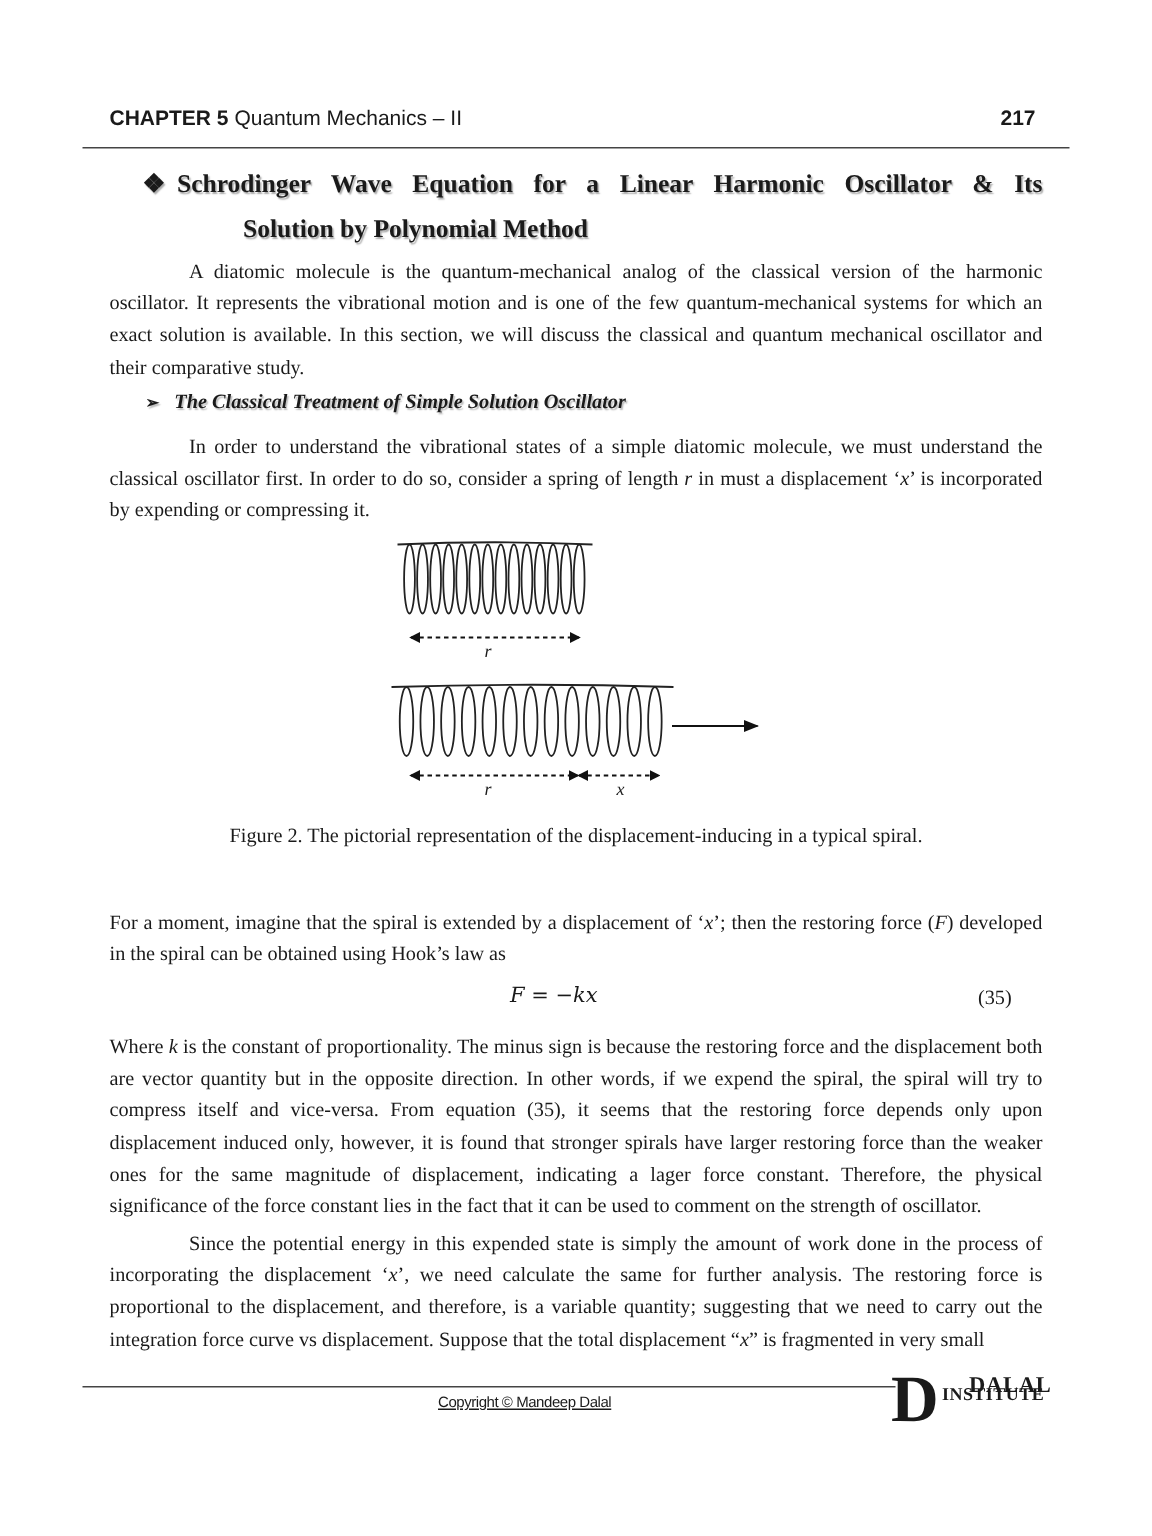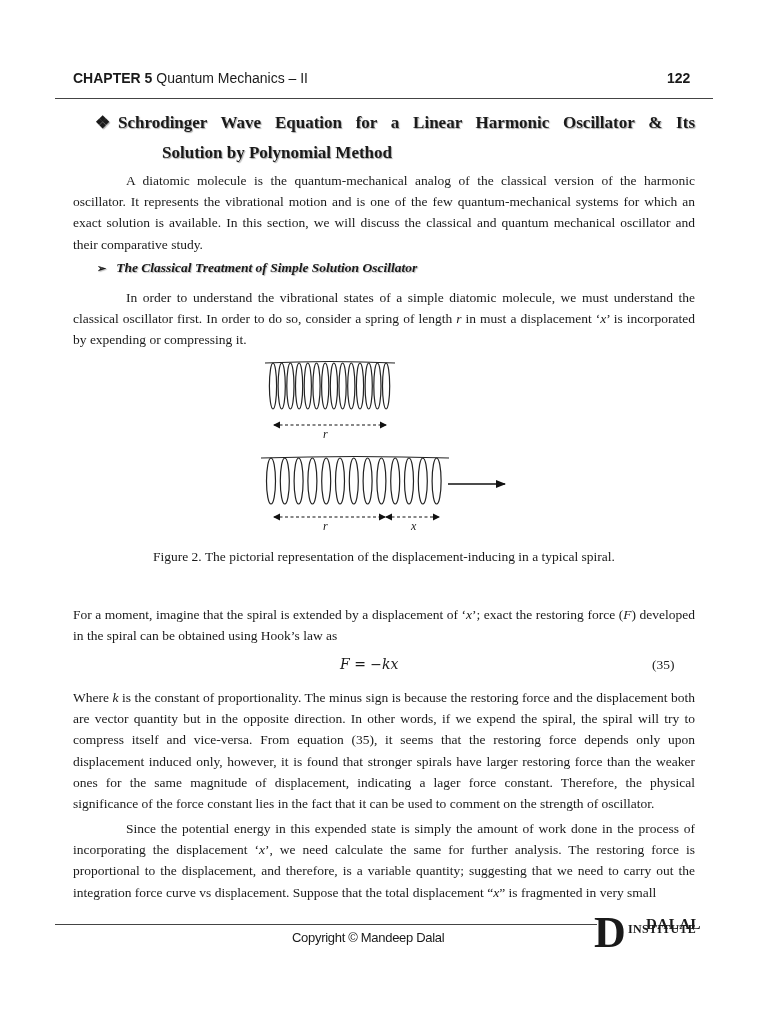--- a/index.html
+++ b/index.html
@@ -14,36 +14,36 @@
   .section-title .t1 { position: absolute; left: 23px; top: 0; width: 577px; text-align: justify; text-align-last: justify; white-space: nowrap; }
   .section-title .t2 { position: absolute; left: 23px; top: 30px; white-space: nowrap; margin-left: 44px; }
   .para { left: 73px; width: 622px; font-family: "Liberation Serif", serif; font-size: 13.5px; line-height: 21.2px; text-align: justify; }
   .para.indent { text-indent: 53px; }
   .subhead { left: 97px; top: 260px; font-family: "Liberation Serif", serif; font-size: 13.5px; font-weight: bold; font-style: italic; text-shadow: 1px 1px 1px #bbb; white-space: nowrap; }
   .subhead .arrow { font-style: normal; margin-right: 10px; font-size: 11px; }
   .caption { left: 73px; top: 549px; width: 622px; text-align: center; font-family: "Liberation Serif", serif; font-size: 13.5px; }
   .equation { left: 340px; top: 656px; font-family: "DejaVu Serif", serif; font-style: italic; font-size: 14px; }
   .eqnum { left: 652px; top: 657px; font-family: "Liberation Serif", serif; font-size: 13.5px; }
   .footer-rule { left: 55px; top: 924px; width: 542px; height: 0; border-top: 1.5px solid #444; }
-  .footer-text { left: 292px; top: 930px; font-family: "Liberation Sans", sans-serif; font-size: 13px; letter-spacing: -0.3px; white-space: nowrap; }
+  .footer-text { left: 292px; top: 930px; font-family: "Liberation Sans", sans-serif; font-size: 10px; letter-spacing: -0.3px; white-space: nowrap; text-decoration: underline; }
   .logo { left: 594px; top: 915px; width: 125px; height: 40px; }
   .logo .d { position: absolute; left: 0; top: -4px; font-family: "Liberation Serif", serif; font-weight: bold; font-size: 44px; line-height: 44px; }
   .logo .l1 { position: absolute; left: 52px; top: 1px; font-family: "Liberation Serif", serif; font-weight: bold; font-size: 15px; letter-spacing: 0.5px; }
   .logo .l2 { position: absolute; left: 34px; top: 7px; font-family: "Liberation Serif", serif; font-weight: bold; font-size: 12px; letter-spacing: 0.3px; }
   .figure { left: 255px; top: 355px; width: 260px; height: 185px; }
   .fig-label { font-family: "Liberation Serif", serif; font-style: italic; font-size: 12px; }
 </style>
 </head>
 <body>
 
 <div class="abs header-left">
   <b>CHAPTER 5</b>
   <span>Quantum Mechanics – II</span>
 </div>
-<div class="abs header-right">122</div>
+<div class="abs header-right">217</div>
 <div class="abs header-rule"></div>
 
 <div class="abs section-title">
   <span class="bullet">❖</span>
   <span class="t1">Schrodinger Wave Equation for a Linear Harmonic Oscillator &amp; Its</span>
   <span class="t2">Solution by Polynomial Method</span>
 </div>
 
 <div class="abs para indent" style="top:170px;">A diatomic molecule is the quantum-mechanical analog of the classical version of the harmonic oscillator. It represents the vibrational motion and is one of the few quantum-mechanical systems for which an exact solution is available. In this section, we will discuss the classical and quantum mechanical oscillator and their comparative study.</div>
 
@@ -109,21 +109,21 @@
     <line x1="131" y1="162" x2="184" y2="162" stroke="#111" stroke-width="1.2" stroke-dasharray="3,2.5" marker-start="url(#ahs)" marker-end="url(#ah)"></line>
   </svg>
   <span class="abs fig-label" style="left:68px;top:72px;">r</span>
   <span class="abs fig-label" style="left:68px;top:164px;">r</span>
   <span class="abs fig-label" style="left:156px;top:164px;">x</span>
 </div>
 
 <div class="abs caption">Figure 2. The pictorial representation of the displacement-inducing in a typical spiral.</div>
 
 <div class="abs para" style="top:604px;">
-  <span>For a moment, imagine that the spiral is extended by a displacement of ‘</span><i>x</i><span>’; exact the restoring force (</span><i>F</i><span>) developed in the spiral can be obtained using Hook’s law as</span>
+  <span>For a moment, imagine that the spiral is extended by a displacement of ‘</span><i>x</i><span>’; then the restoring force (</span><i>F</i><span>) developed in the spiral can be obtained using Hook’s law as</span>
 </div>
 
 <div class="abs equation">F = −kx</div>
 <div class="abs eqnum">(35)</div>
 
 <div class="abs para" style="top:687px;">
   <span>Where </span><i>k</i><span> is the constant of proportionality. The minus sign is because the restoring force and the displacement both are vector quantity but in the opposite direction. In other words, if we expend the spiral, the spiral will try to compress itself and vice-versa. From equation (35), it seems that the restoring force depends only upon displacement induced only, however, it is found that stronger spirals have larger restoring force than the weaker ones for the same magnitude of displacement, indicating a lager force constant. Therefore, the physical significance of the force constant lies in the fact that it can be used to comment on the strength of oscillator.</span>
 </div>
 
 <div class="abs para indent" style="top:818px;">

